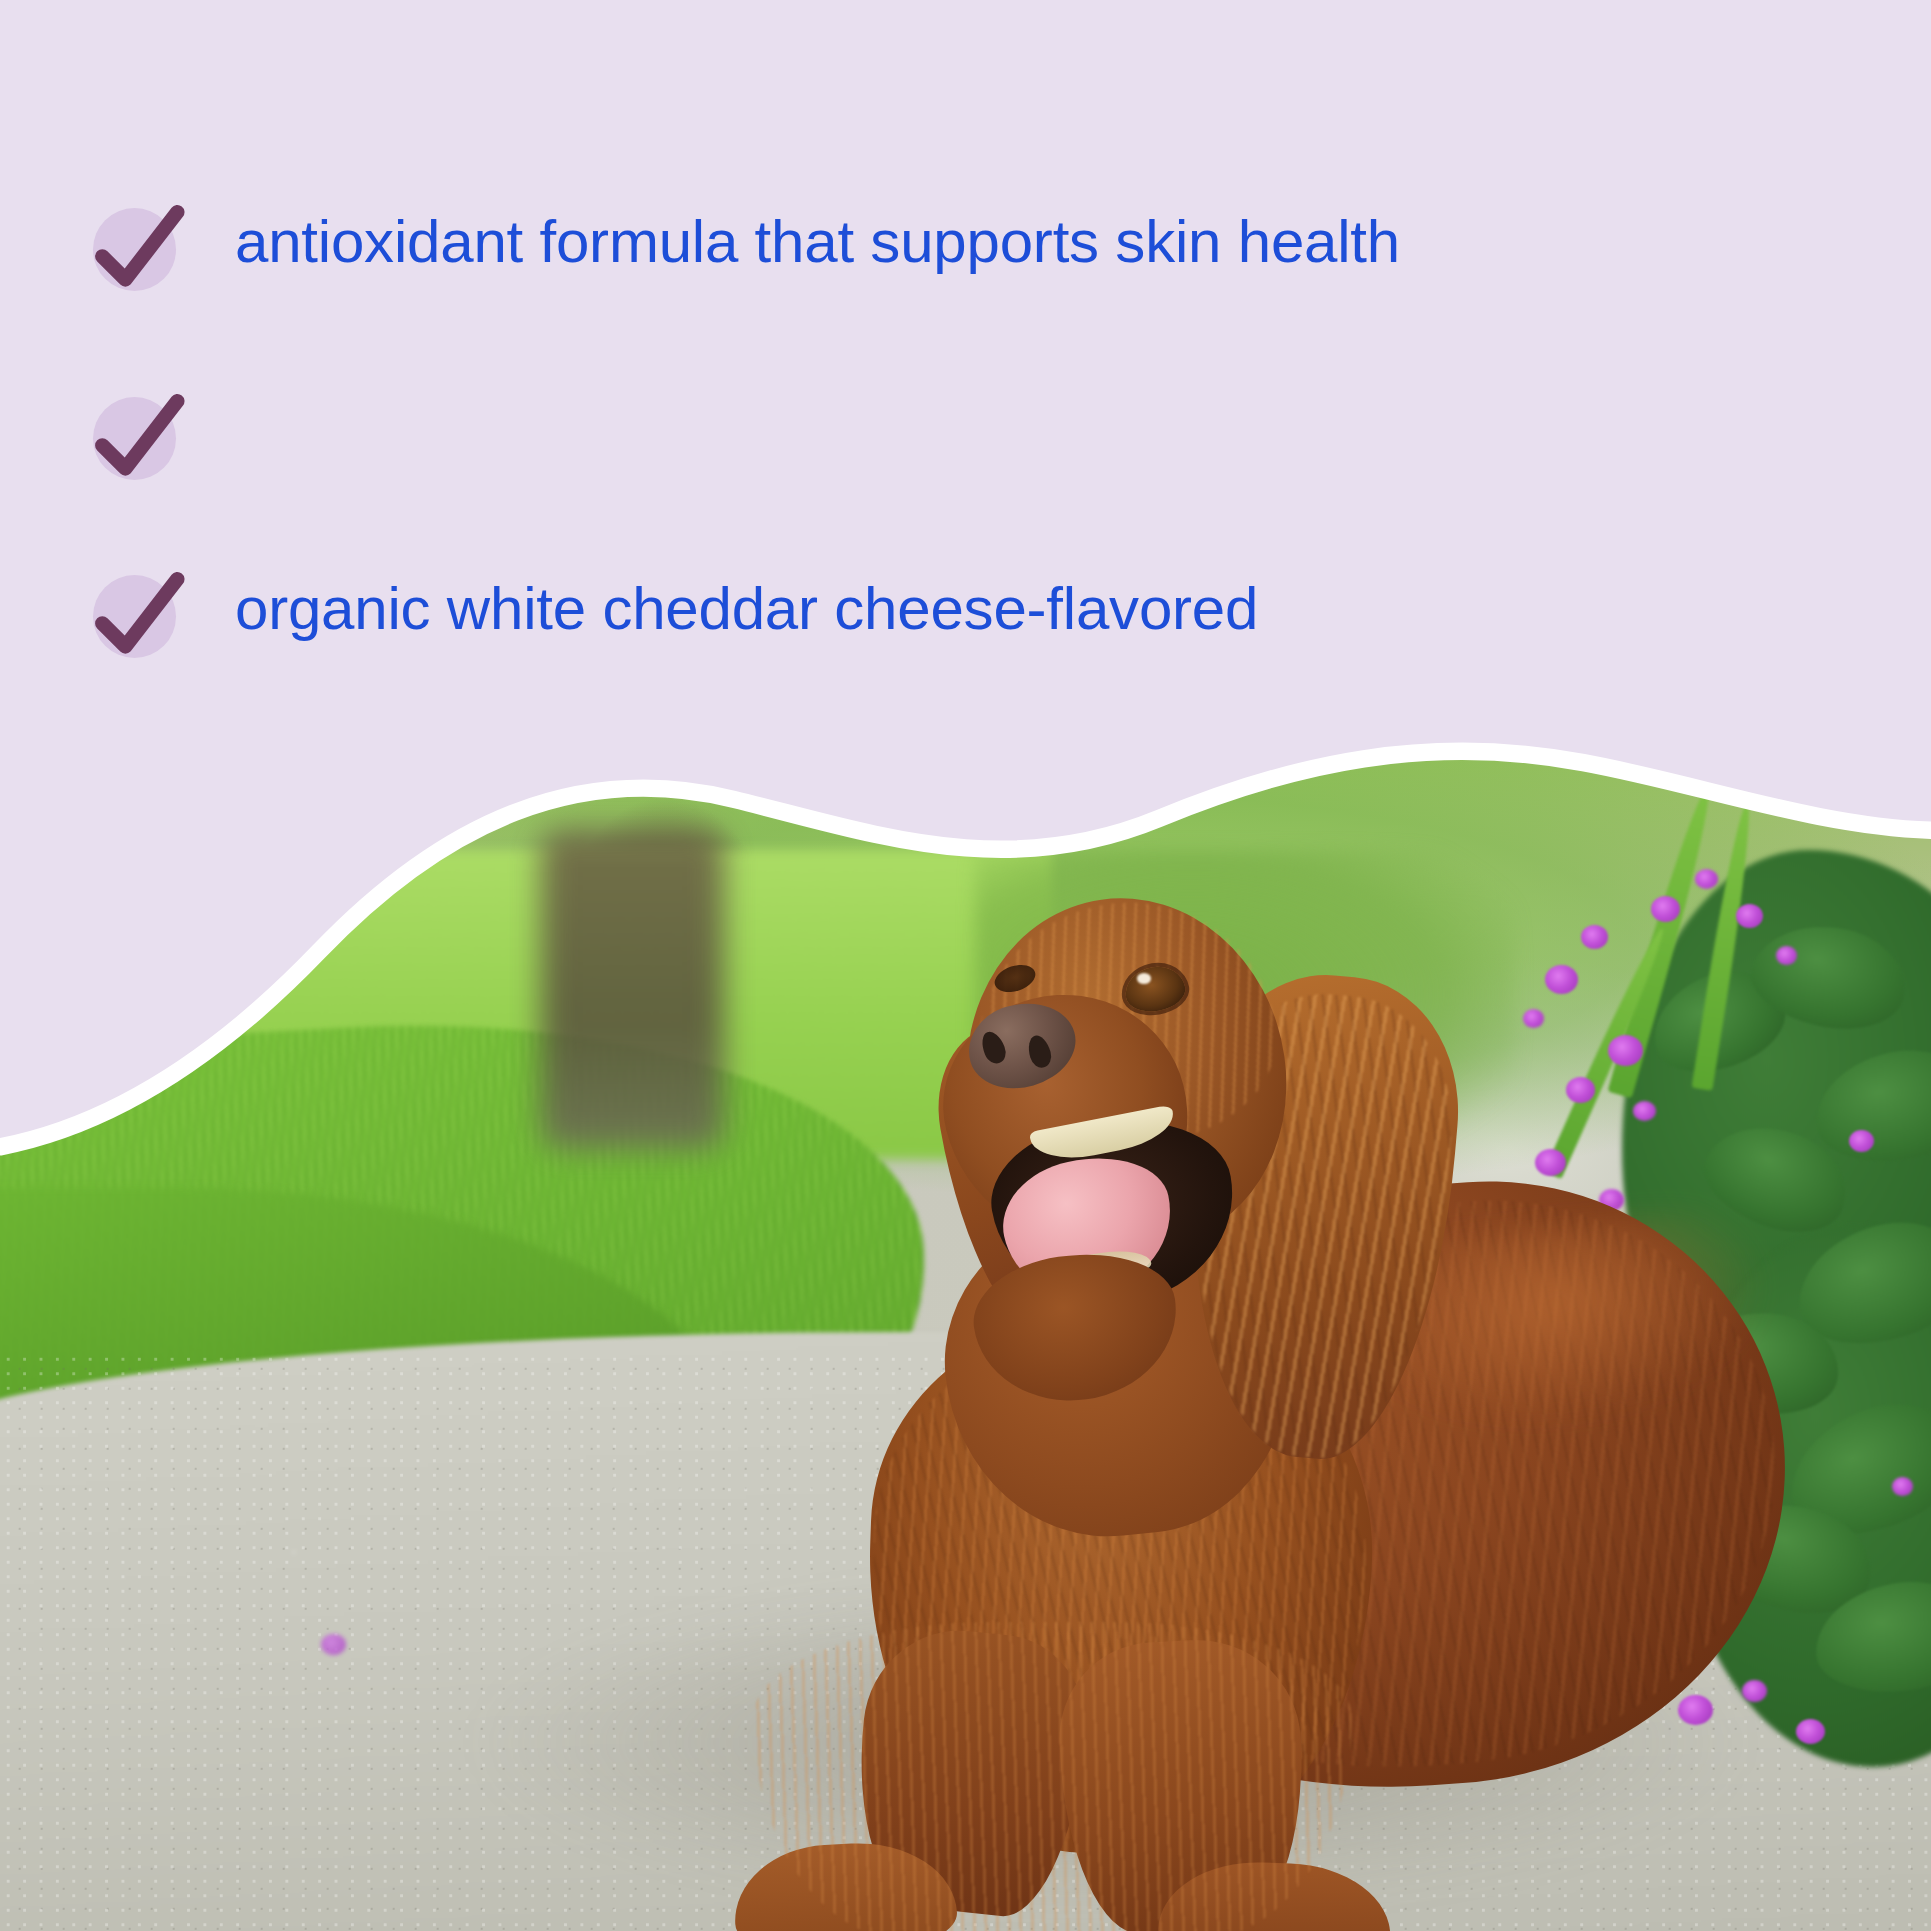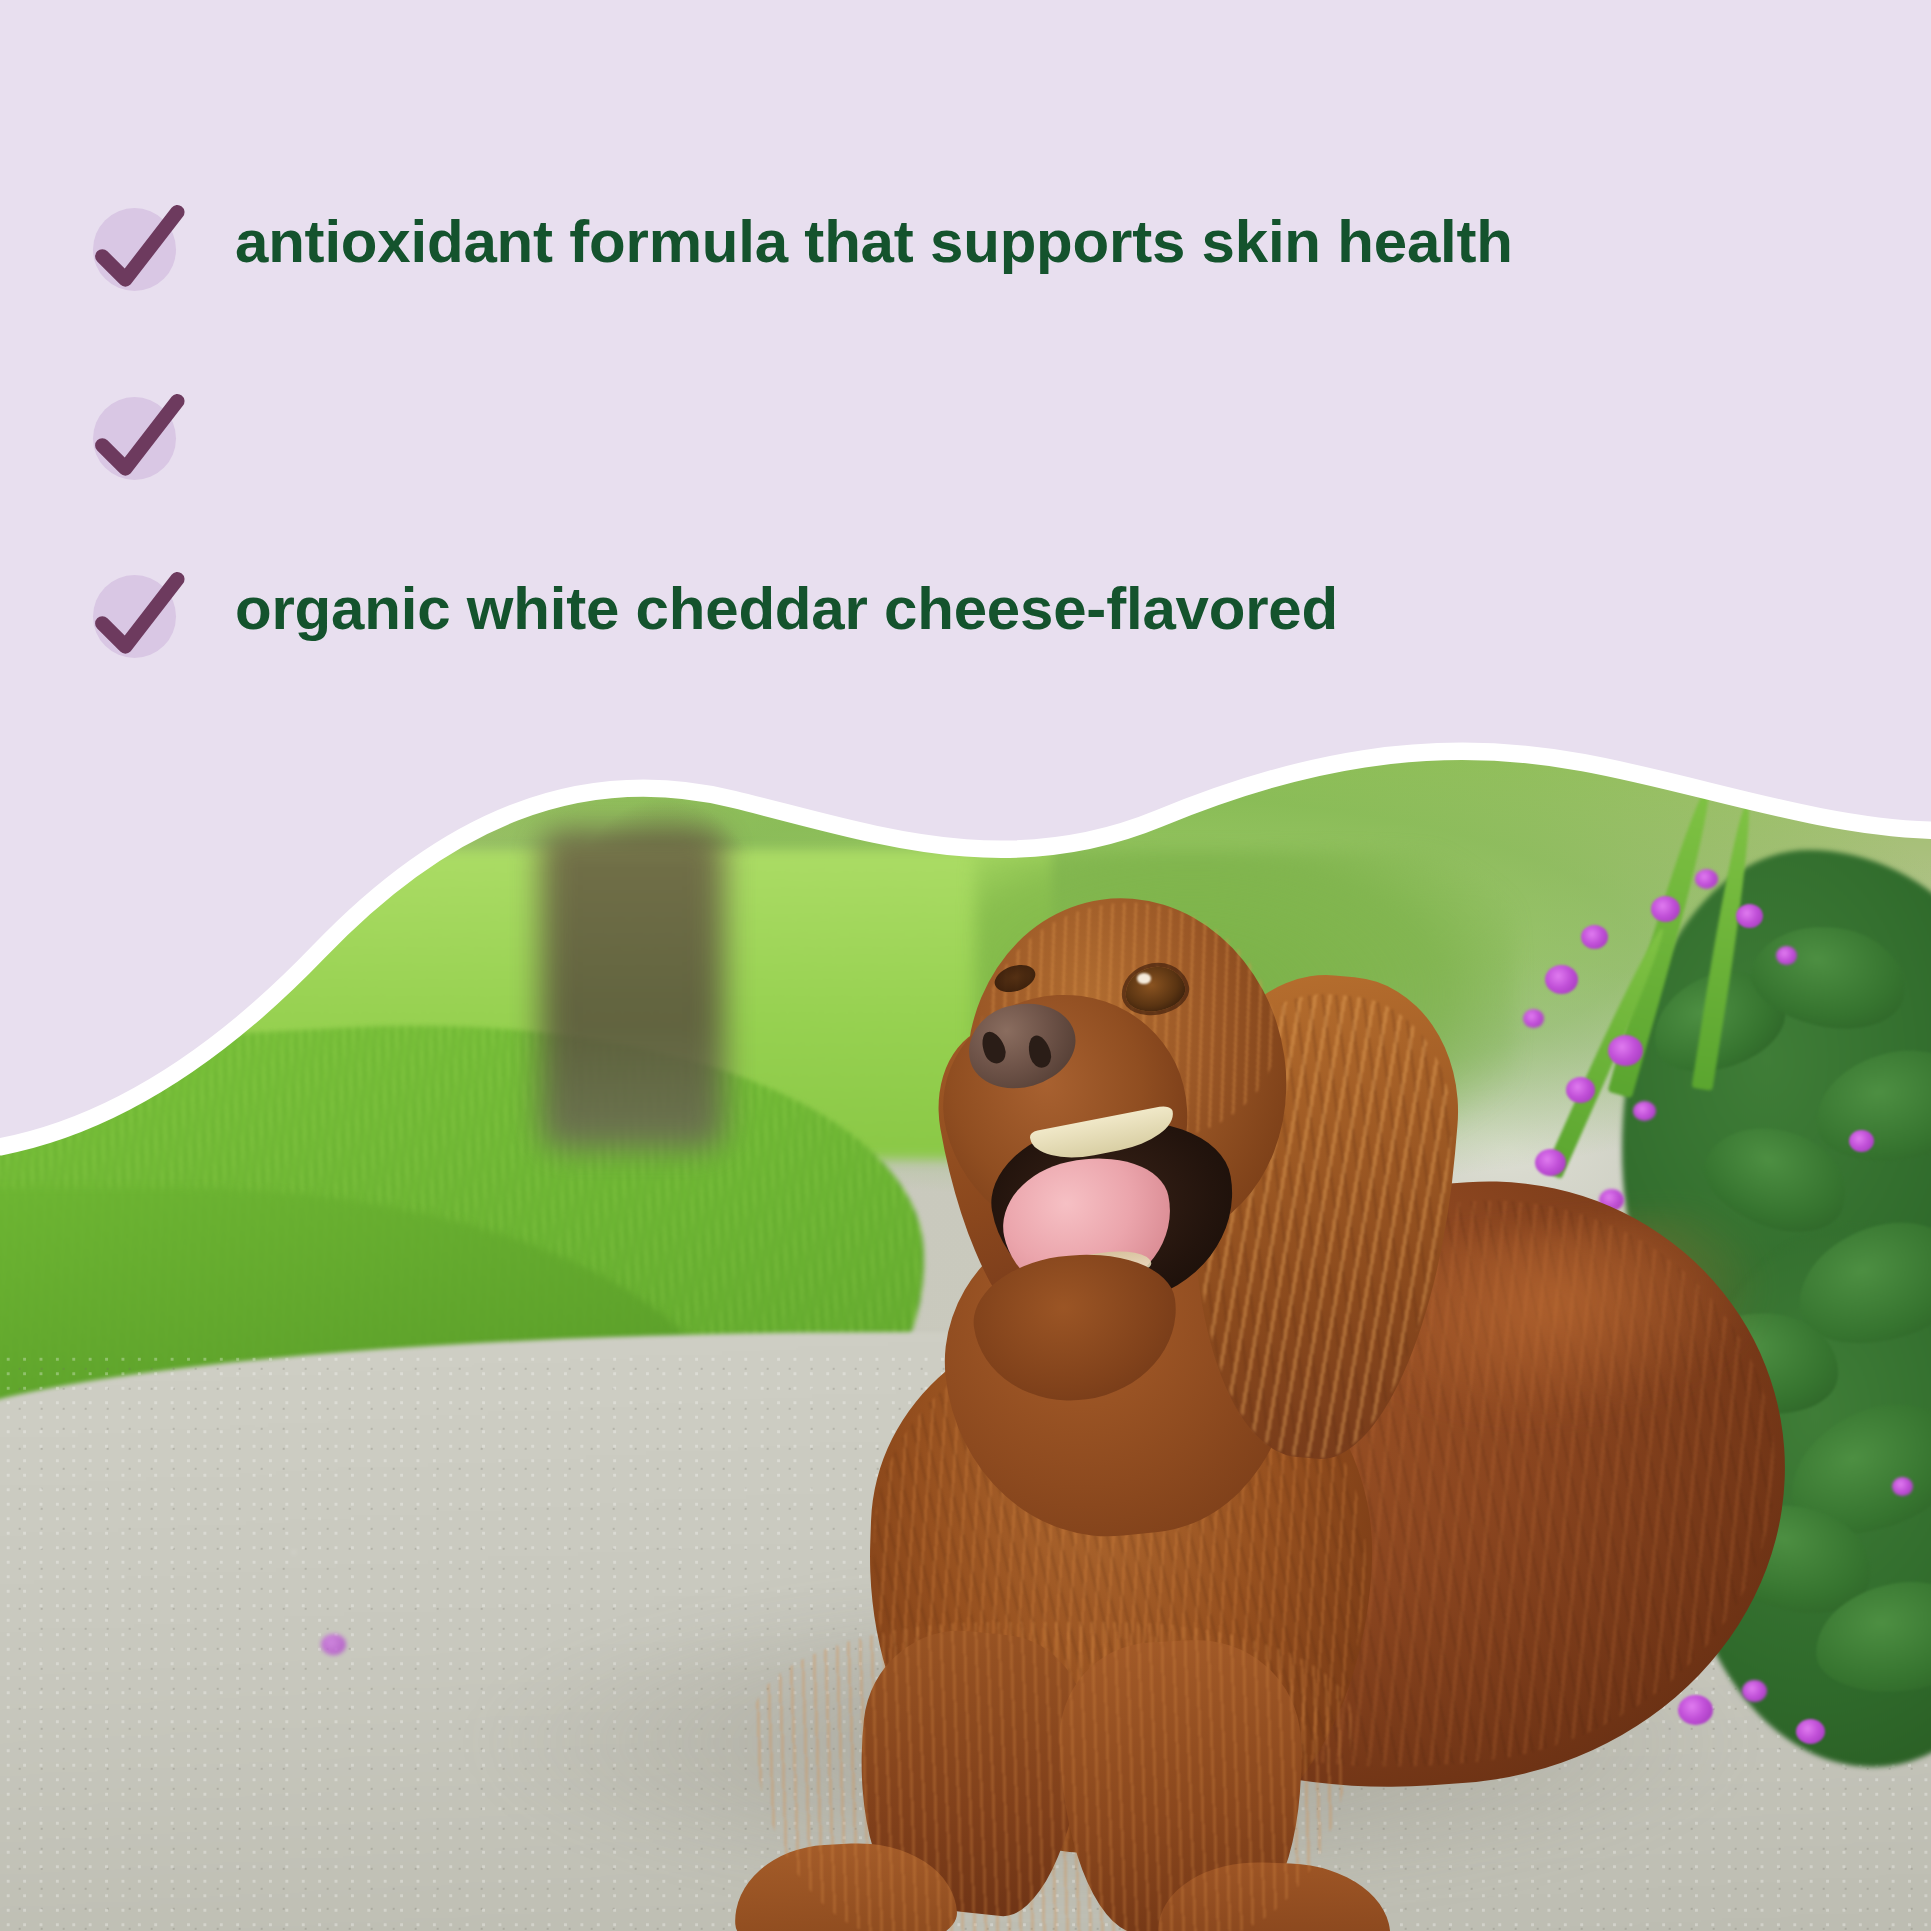--- a/index.html
+++ b/index.html
@@ -183,22 +183,22 @@
     width: 83px; height: 83px;
     border-radius: 50%;
     background: #d9c7e4;
   }
   .check-mark { position: absolute; left: 0; top: 0; }
   .bullet-text {
     margin-left: 50px;
     font-family: "Liberation Sans", sans-serif;
     font-size: 60px;
     line-height: 1.05;
-    color: #14532d;
-    font-weight: 700;
+    color: #1d4ed8;
+    font-weight: 400;
     letter-spacing: -0.2px;
     white-space: nowrap;
   }
 </style>
 </head>
 <body>
 
 <div class="canvas">
 
   <div class="photo-layer">

